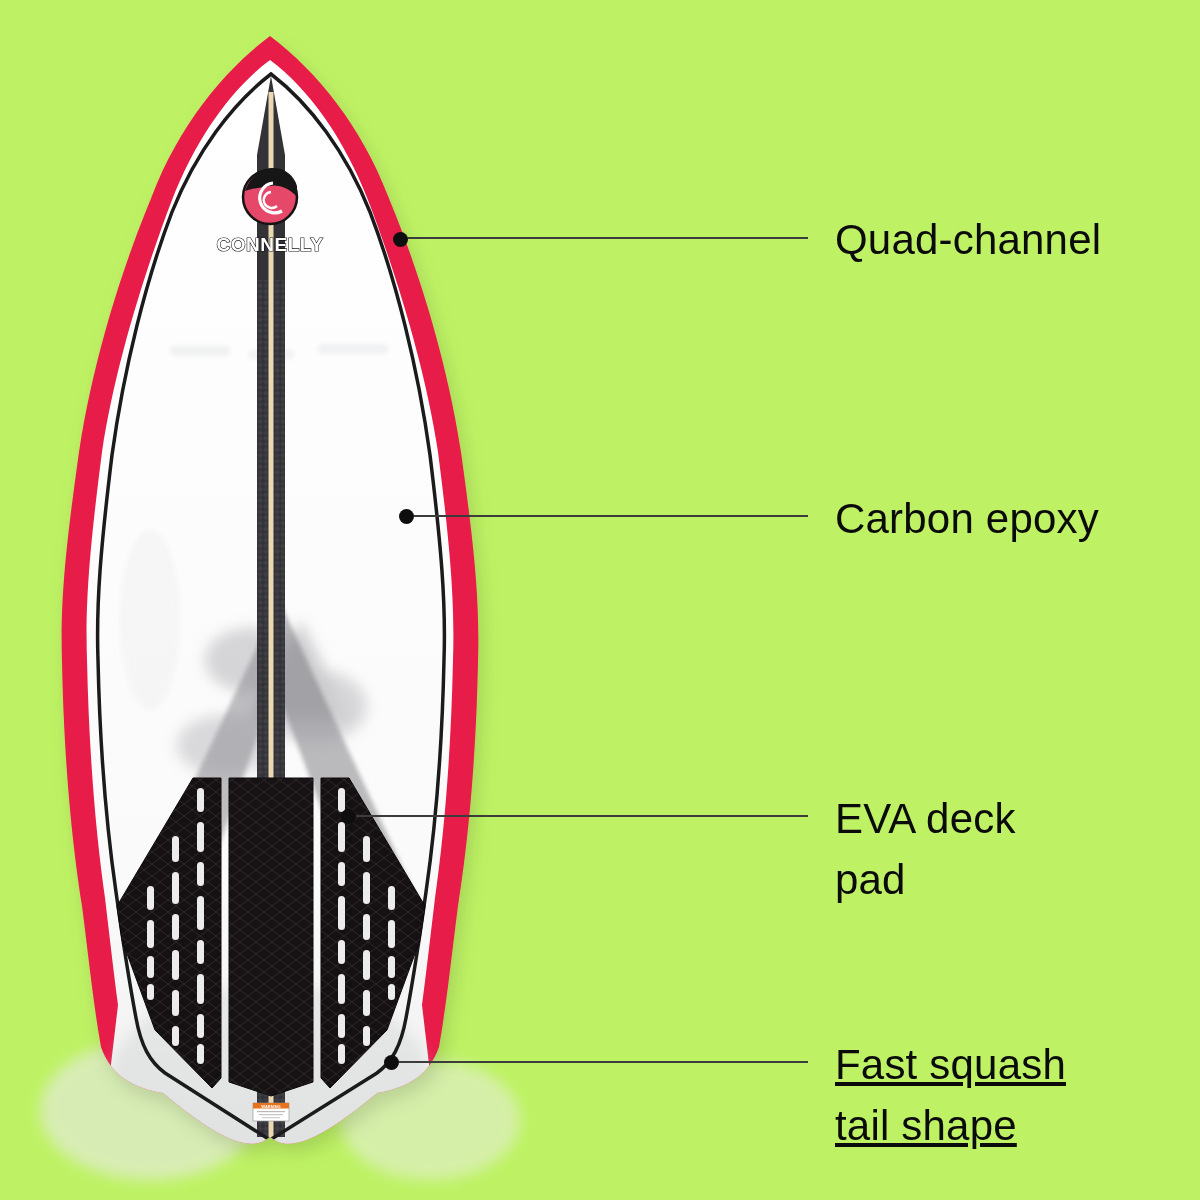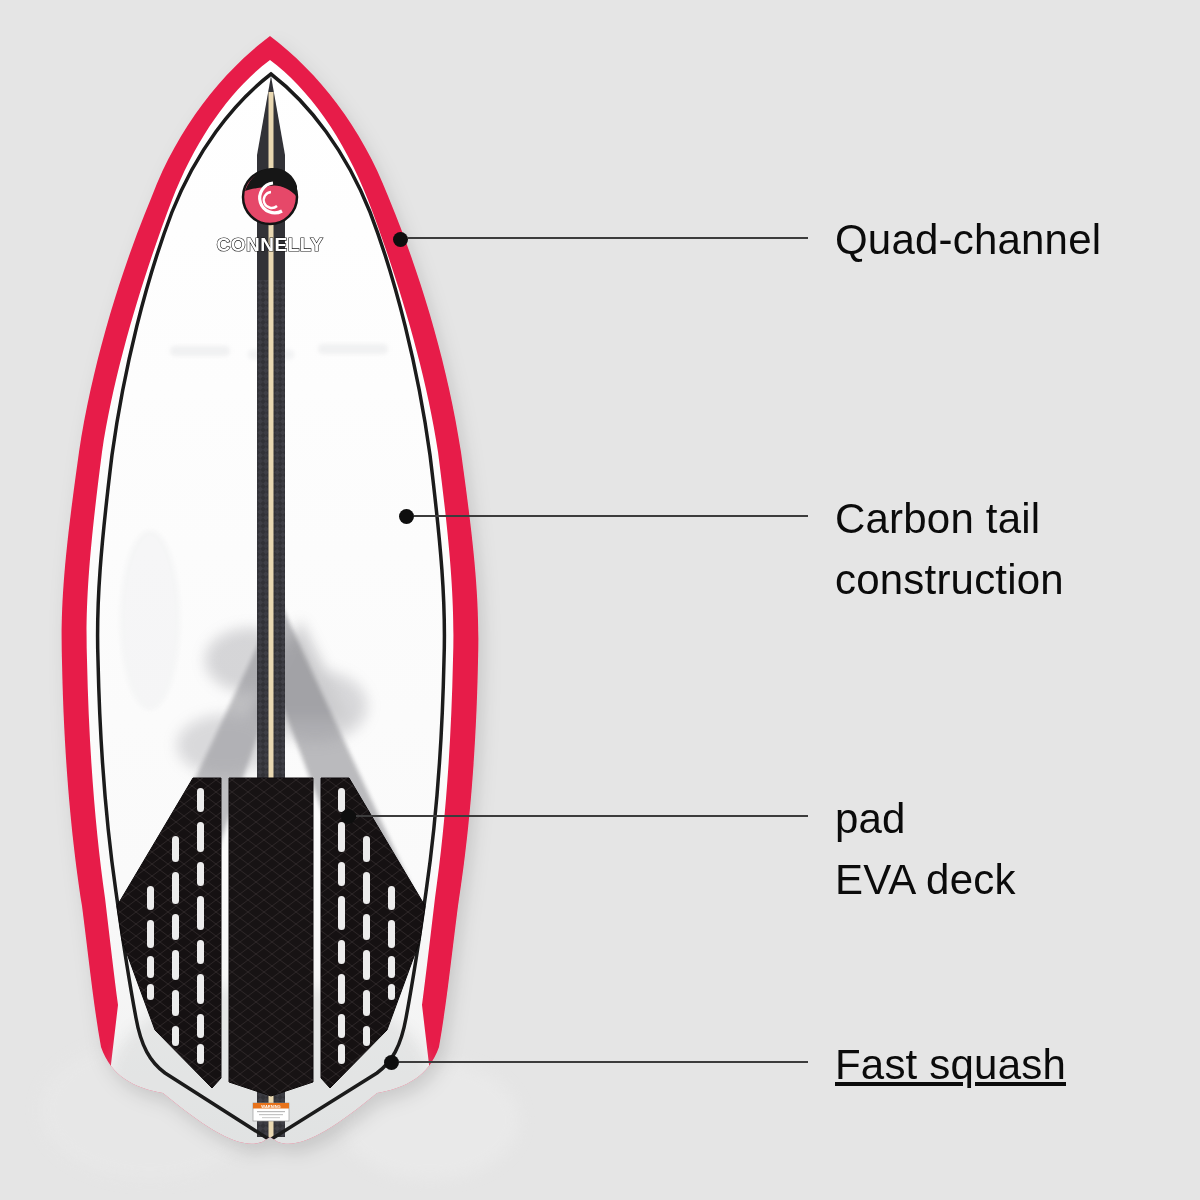--- a/index.html
+++ b/index.html
@@ -1,18 +1,18 @@
 <!DOCTYPE html>
 <html><head>
 <meta charset="utf-8">
 <style>
   html,body { margin:0; padding:0; background:#ffffff; }
   .stage {
     position:relative; width:1200px; height:1200px; overflow:hidden;
-    background:#e5e5e5; font-family:"Liberation Sans", sans-serif;
+    background:#bef264; font-family:"Liberation Sans", sans-serif;
   }
   .board-svg { position:absolute; left:0; top:0; width:1200px; height:1200px; }
 
   .callout { position:absolute; left:0; top:0; width:0; height:0; }
   .callout .dot {
     position:absolute; width:15px; height:15px; border-radius:50%;
     background:#0e0e0e;
   }
   .callout .line { position:absolute; height:2px; background:#3c3c3c; }
   .callout .label {
@@ -207,35 +207,35 @@
     <span class="line"></span>
     <div class="label">
       <div>Quad-channel</div>
     </div>
   </div>
 
   <div class="callout c2">
     <span class="dot"></span>
     <span class="line"></span>
     <div class="label">
-      <div>Carbon tail</div>
-      <div>construction</div>
+      <div>Carbon epoxy</div>
     </div>
   </div>
 
   <div class="callout c3">
     <span class="dot"></span>
     <span class="line"></span>
     <div class="label">
+      <div>EVA deck</div>
       <div>pad</div>
-      <div>EVA deck</div>
     </div>
   </div>
 
   <div class="callout c4">
     <span class="dot"></span>
     <span class="line"></span>
     <div class="label">
       <div>Fast squash</div>
+      <div>tail shape</div>
     </div>
   </div>
 
 </div>
 
 </body></html>

